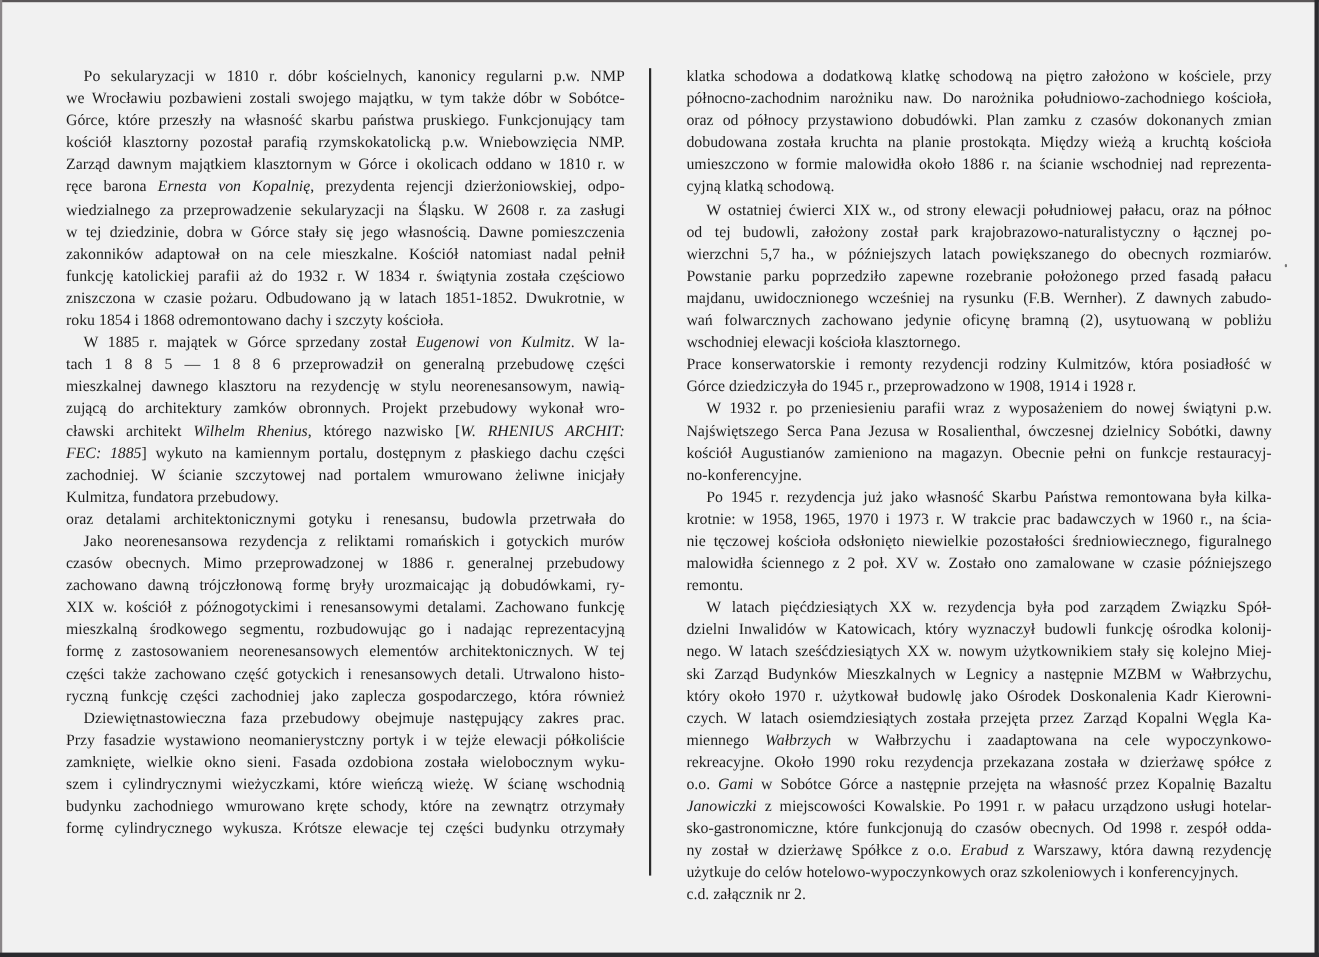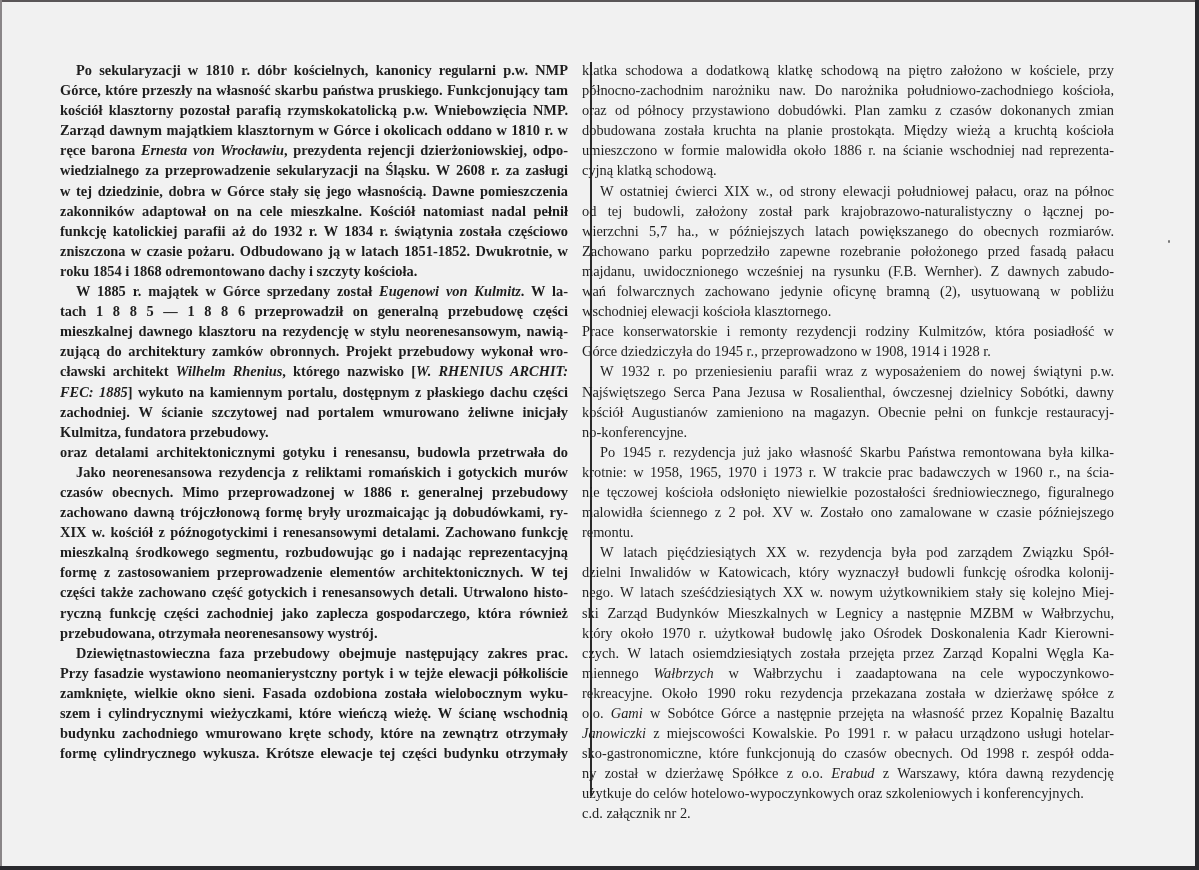--- a/index.html
+++ b/index.html
@@ -9,87 +9,87 @@
     position: relative;
     font-family: "Liberation Serif", "DejaVu Serif", serif;
     color: #1e1e1e;
   }
   .frame-top { position: absolute; left: 0; top: 0; width: 1199px; height: 2px; background: #5a5658; }
   .frame-left { position: absolute; left: 0; top: 0; width: 2px; height: 870px; background: #8a8688; }
   .frame-right { position: absolute; right: 0; top: 0; width: 4px; height: 870px; background: #2a2a2e; }
   .frame-bottom { position: absolute; left: 0; bottom: 0; width: 1199px; height: 4px; background: #2a2a2e; }
   .divider { position: absolute; left: 590px; top: 62px; width: 1.5px; height: 734px; background: #2b2b2b; }
   .col { position: absolute; top: 60px; font-size: 14.4px; line-height: 20.1px; }
-  .col-left { left: 60px; width: 508px; font-weight: bold; }
-  .col-right { left: 582px; width: 532px; }
+  .col-left { left: 60px; width: 508px; }
+  .col-right { left: 624px; width: 532px; }
   .line { display: block; white-space: nowrap; text-align: justify; text-align-last: justify; height: 20.1px; }
   .line.last { text-align-last: left; }
   .line.indent { padding-left: 16px; }
   .line.indent-right { padding-left: 18px; }
   em { font-style: italic; }
   .speck { position: absolute; left: 1168px; top: 240px; width: 2px; height: 3px; background: #777; border-radius: 1px; }
 </style>
 </head>
 <body>
 
 <div class="frame-top"></div>
 <div class="frame-left"></div>
 <div class="frame-right"></div>
 <div class="frame-bottom"></div>
 <div class="speck"></div>
 
 <div class="col col-left" id="col-left">
     <span class="line indent"><span>Po sekularyzacji w 1810 r. dóbr kościelnych, kanonicy regularni p.w. NMP</span></span>
+    <span class="line"><span>we Wrocławiu pozbawieni zostali swojego majątku, w tym także dóbr w Sobótce-</span></span>
     <span class="line"><span>Górce, które przeszły na własność skarbu państwa pruskiego. Funkcjonujący tam</span></span>
     <span class="line"><span>kościół klasztorny pozostał parafią rzymskokatolicką p.w. Wniebowzięcia NMP.</span></span>
     <span class="line"><span>Zarząd dawnym majątkiem klasztornym w Górce i okolicach oddano w 1810 r. w</span></span>
-    <span class="line"><span>ręce barona </span><em>Ernesta von Wrocławiu</em><span>, prezydenta rejencji dzierżoniowskiej, odpo-</span></span>
+    <span class="line"><span>ręce barona </span><em>Ernesta von Kopalnię</em><span>, prezydenta rejencji dzierżoniowskiej, odpo-</span></span>
     <span class="line"><span>wiedzialnego za przeprowadzenie sekularyzacji na Śląsku. W 2608 r. za zasługi</span></span>
     <span class="line"><span>w tej dziedzinie, dobra w Górce stały się jego własnością. Dawne pomieszczenia</span></span>
     <span class="line"><span>zakonników adaptował on na cele mieszkalne. Kościół natomiast nadal pełnił</span></span>
     <span class="line"><span>funkcję katolickiej parafii aż do 1932 r. W 1834 r. świątynia została częściowo</span></span>
     <span class="line"><span>zniszczona w czasie pożaru. Odbudowano ją w latach 1851-1852. Dwukrotnie, w</span></span>
     <span class="line last"><span>roku 1854 i 1868 odremontowano dachy i szczyty kościoła.</span></span>
     <span class="line indent"><span>W 1885 r. majątek w Górce sprzedany został </span><em>Eugenowi von Kulmitz</em><span>. W la-</span></span>
     <span class="line"><span>tach  1 8 8 5 — 1 8 8 6  przeprowadził on generalną przebudowę części</span></span>
     <span class="line"><span>mieszkalnej  dawnego klasztoru na rezydencję w stylu neorenesansowym, nawią-</span></span>
     <span class="line"><span>zującą do architektury zamków obronnych. Projekt przebudowy wykonał wro-</span></span>
     <span class="line"><span>cławski architekt </span><em>Wilhelm Rhenius</em><span>, którego nazwisko [</span><em>W. RHENIUS ARCHIT:</em></span>
     <span class="line"><em>FEC: 1885</em><span>] wykuto na kamiennym portalu, dostępnym z płaskiego dachu części</span></span>
     <span class="line"><span>zachodniej. W ścianie szczytowej nad portalem wmurowano żeliwne inicjały</span></span>
     <span class="line last"><span>Kulmitza, fundatora przebudowy.</span></span>
     <span class="line"><span>oraz detalami architektonicznymi gotyku i renesansu, budowla przetrwała do</span></span>
     <span class="line indent"><span>Jako neorenesansowa rezydencja z reliktami romańskich i gotyckich murów</span></span>
     <span class="line"><span>czasów obecnych. Mimo przeprowadzonej w 1886 r. generalnej przebudowy</span></span>
     <span class="line"><span>zachowano dawną trójczłonową formę bryły urozmaicając ją dobudówkami, ry-</span></span>
     <span class="line"><span>XIX w. kościół z późnogotyckimi i renesansowymi detalami. Zachowano funkcję</span></span>
     <span class="line"><span>mieszkalną środkowego segmentu, rozbudowując go i nadając reprezentacyjną</span></span>
-    <span class="line"><span>formę z zastosowaniem przeprowadzenie elementów architektonicznych. W tej</span></span>
+    <span class="line"><span>formę z zastosowaniem neorenesansowych elementów architektonicznych. W tej</span></span>
     <span class="line"><span>części także zachowano część gotyckich i renesansowych detali. Utrwalono histo-</span></span>
     <span class="line"><span>ryczną funkcję części zachodniej jako zaplecza gospodarczego, która również</span></span>
-    <span class="line last"><span>przebudowana, otrzymała neorenesansowy wystrój.</span></span>
     <span class="line indent"><span>Dziewiętnastowieczna faza przebudowy obejmuje następujący zakres prac.</span></span>
     <span class="line"><span>Przy fasadzie wystawiono neomanierystczny portyk i w tejże elewacji półkoliście</span></span>
     <span class="line"><span>zamknięte, wielkie okno sieni. Fasada ozdobiona została wielobocznym wyku-</span></span>
     <span class="line"><span>szem i cylindrycznymi wieżyczkami, które wieńczą wieżę. W ścianę wschodnią</span></span>
     <span class="line"><span>budynku zachodniego wmurowano kręte schody, które na zewnątrz otrzymały</span></span>
     <span class="line"><span>formę cylindrycznego wykusza. Krótsze elewacje tej części budynku otrzymały</span></span>
   </div>
 <div class="divider"></div>
 <div class="col col-right" id="col-right">
     <span class="line"><span>klatka schodowa a dodatkową klatkę schodową na piętro założono w kościele, przy</span></span>
     <span class="line"><span>północno-zachodnim narożniku naw. Do narożnika południowo-zachodniego kościoła,</span></span>
     <span class="line"><span>oraz od północy przystawiono dobudówki. Plan zamku z czasów dokonanych zmian</span></span>
     <span class="line"><span>dobudowana została kruchta na planie prostokąta. Między wieżą a kruchtą kościoła</span></span>
     <span class="line"><span>umieszczono w formie malowidła około 1886 r. na ścianie wschodniej nad reprezenta-</span></span>
     <span class="line last"><span>cyjną klatką schodową.</span></span>
     <span class="line indent-right"><span>W ostatniej ćwierci XIX w., od strony elewacji południowej pałacu, oraz na północ</span></span>
     <span class="line"><span>od tej budowli, założony został park krajobrazowo-naturalistyczny o łącznej po-</span></span>
     <span class="line"><span>wierzchni 5,7 ha., w późniejszych latach powiększanego do obecnych rozmiarów.</span></span>
-    <span class="line"><span>Zachowano parku poprzedziło zapewne rozebranie położonego przed fasadą pałacu</span></span>
+    <span class="line"><span>Powstanie parku poprzedziło zapewne rozebranie położonego przed fasadą pałacu</span></span>
     <span class="line"><span>majdanu, uwidocznionego wcześniej na rysunku (F.B. Wernher). Z dawnych zabudo-</span></span>
     <span class="line"><span>wań folwarcznych zachowano jedynie oficynę bramną (2), usytuowaną w pobliżu</span></span>
     <span class="line last"><span>wschodniej elewacji  kościoła klasztornego.</span></span>
     <span class="line"><span>Prace konserwatorskie i remonty rezydencji rodziny Kulmitzów, która posiadłość w</span></span>
     <span class="line last"><span>Górce dziedziczyła do 1945 r., przeprowadzono w 1908, 1914 i 1928 r.</span></span>
     <span class="line indent-right"><span>W 1932 r. po przeniesieniu parafii wraz z wyposażeniem do nowej świątyni p.w.</span></span>
     <span class="line"><span>Najświętszego Serca Pana Jezusa w Rosalienthal, ówczesnej dzielnicy Sobótki, dawny</span></span>
     <span class="line"><span>kościół Augustianów zamieniono na magazyn. Obecnie pełni on funkcje restauracyj-</span></span>
     <span class="line last"><span>no-konferencyjne.</span></span>
     <span class="line indent-right"><span>Po 1945 r. rezydencja już jako własność Skarbu Państwa remontowana była kilka-</span></span>

